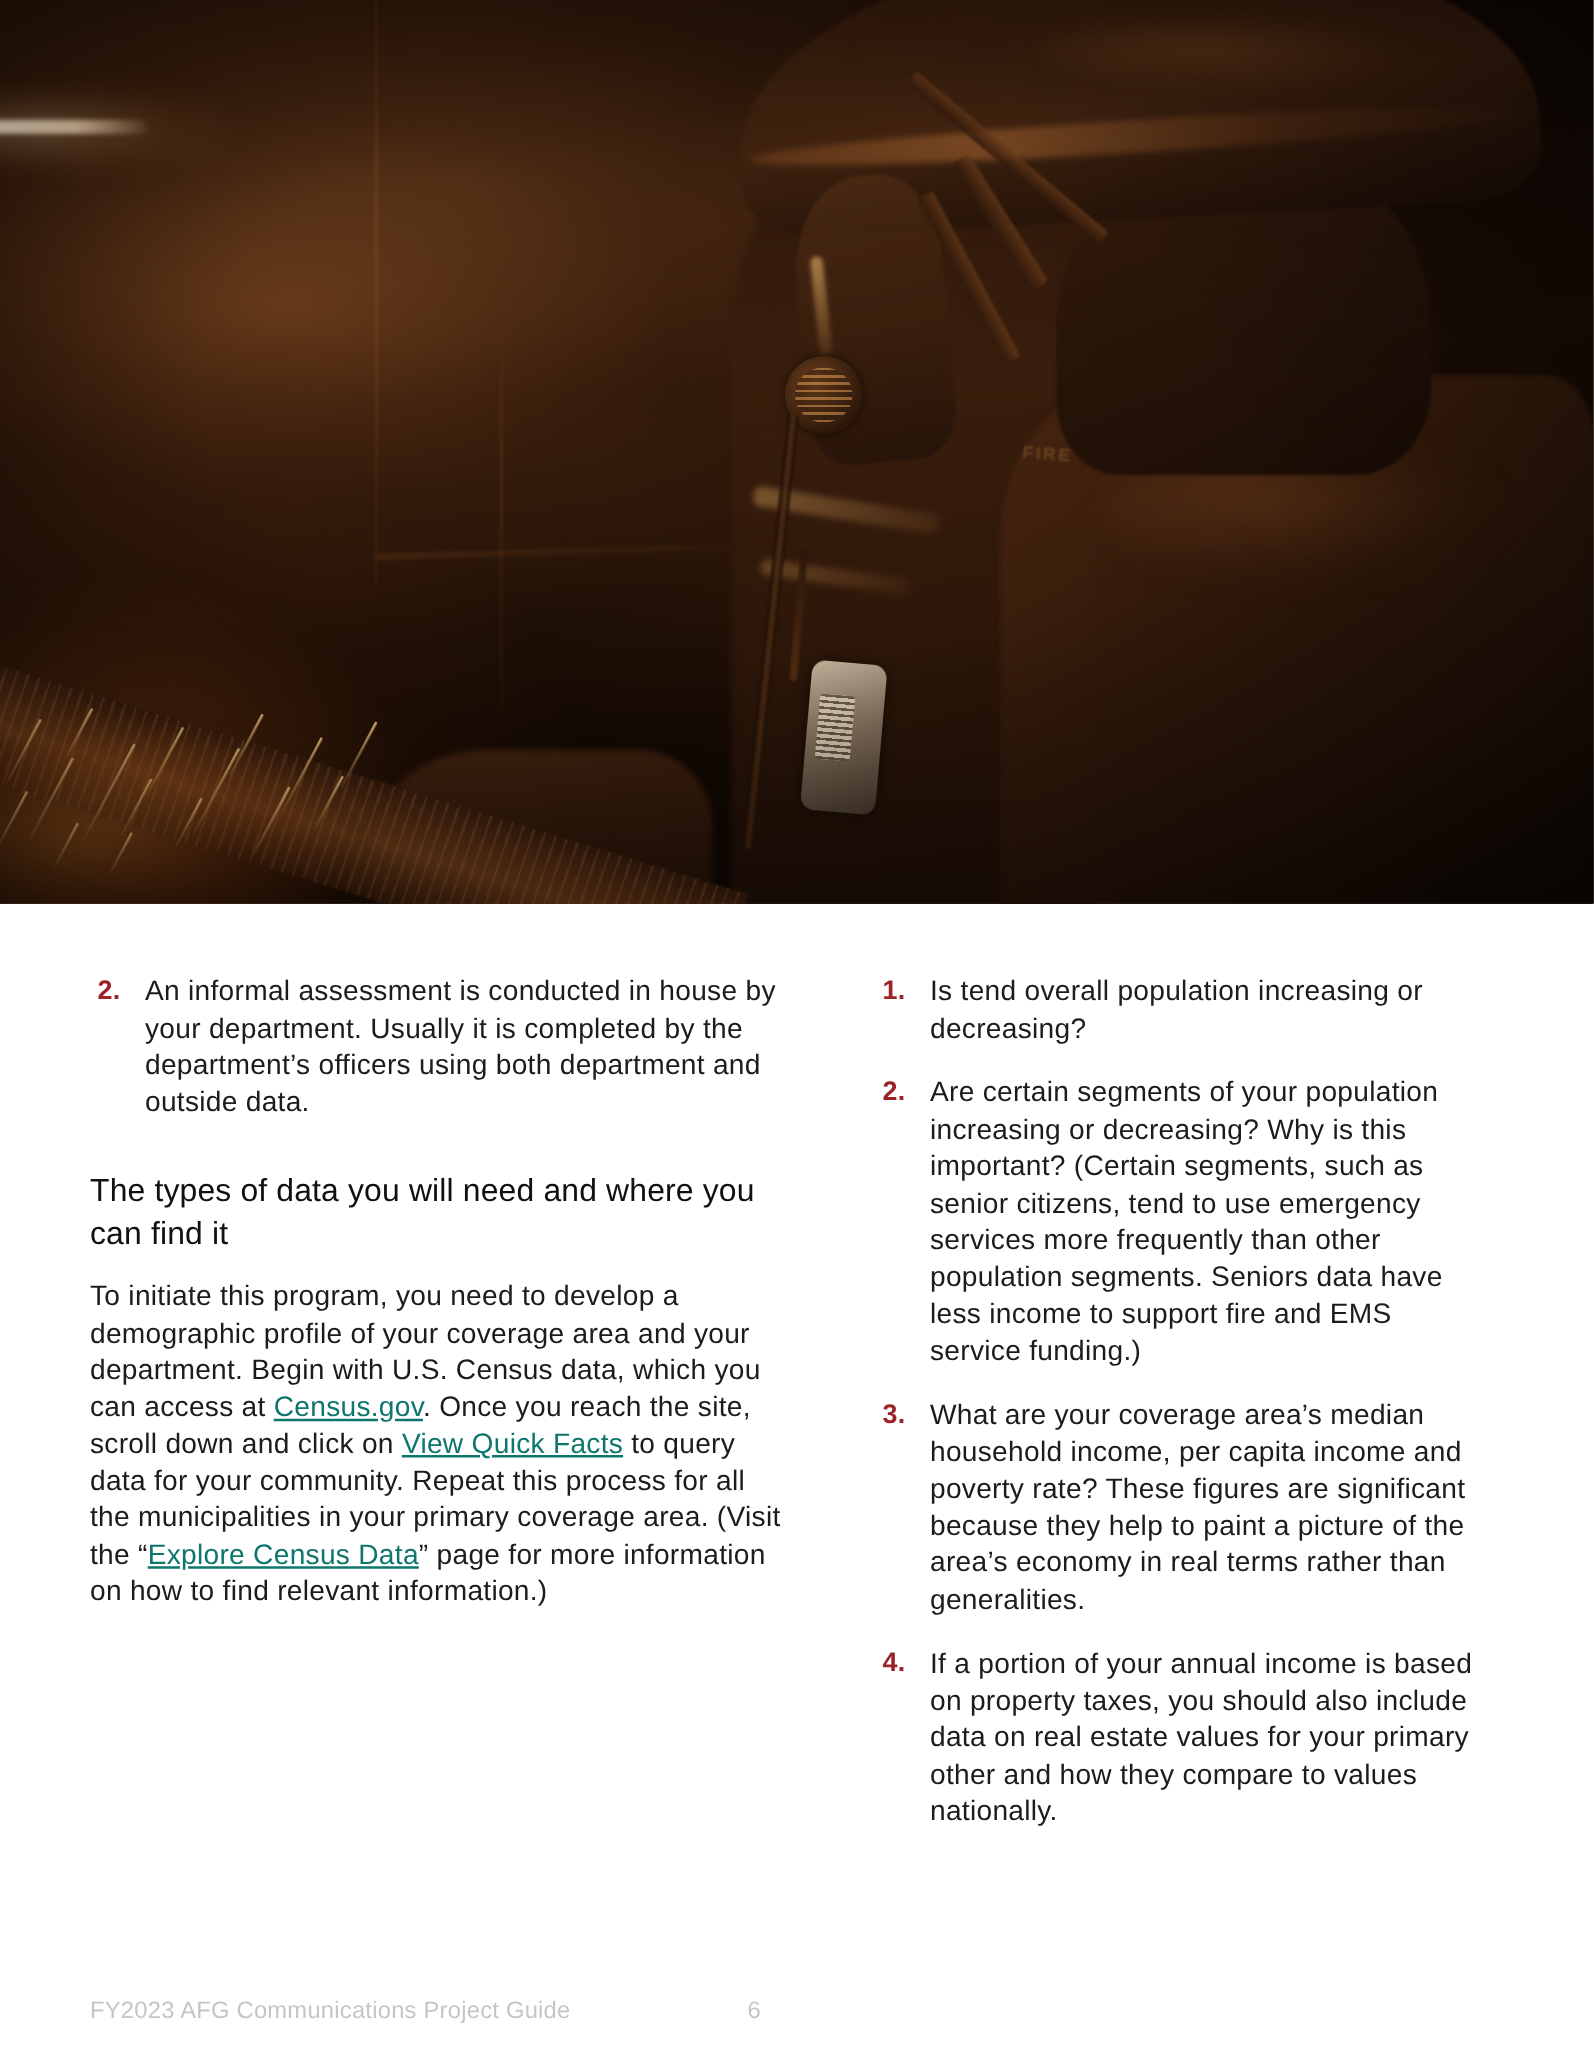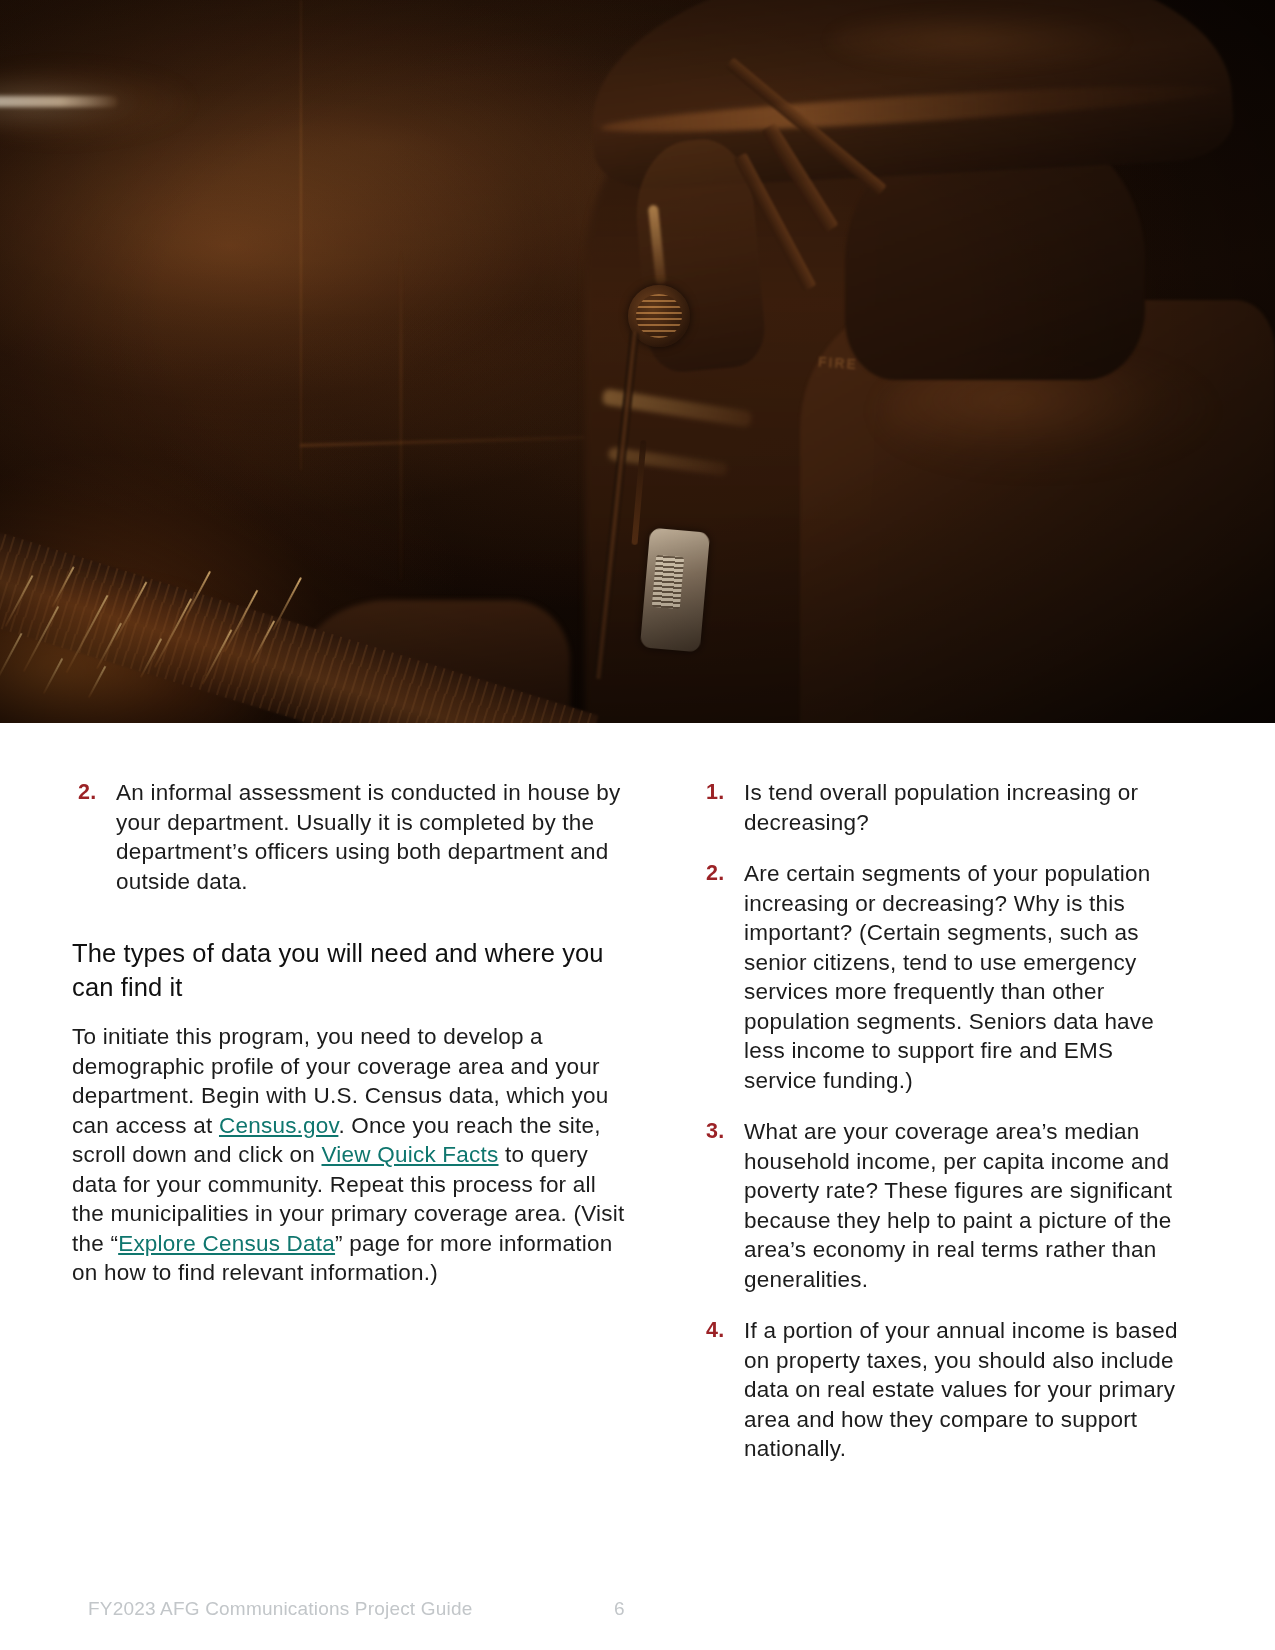--- a/index.html
+++ b/index.html
@@ -376,21 +376,21 @@
     letter-spacing: 0.01em;
   }
   p.body-para:last-child { margin-bottom: 0; }
   .link {
     color: #0f766e;
   }
 
   
   .footer {
     position: absolute;
-    left: 16px;
+    left: 0;
     bottom: 0;
     width: 1085px;
     height: 70px;
   }
   .footer-title {
     position: absolute;
     left: 72px;
     top: 18px;
     font-size: 19px;
     color: #c2c6c9;
@@ -496,21 +496,21 @@
         <li>
           <span class="marker">2.</span>
           <span class="li-text">Are certain segments of your population increasing or decreasing? Why is this important? (Certain segments, such as senior citizens, tend to use emergency services more frequently than other population segments. Seniors data have less income to support fire and EMS service funding.)</span>
         </li>
         <li>
           <span class="marker">3.</span>
           <span class="li-text">What are your coverage area’s median household income, per capita income and poverty rate? These figures are significant because they help to paint a picture of the area’s economy in real terms rather than generalities.</span>
         </li>
         <li>
           <span class="marker">4.</span>
-          <span class="li-text">If a portion of your annual income is based on property taxes, you should also include data on real estate values for your primary area and how they compare to support nationally.</span>
+          <span class="li-text">If a portion of your annual income is based on property taxes, you should also include data on real estate values for your primary other and how they compare to values nationally.</span>
         </li>
       </ol>
     </div>
 
   </div>
 
   <div class="footer">
     <span class="footer-title">FY2023 AFG Communications Project Guide</span>
     <span class="footer-page">6</span>
   </div>

